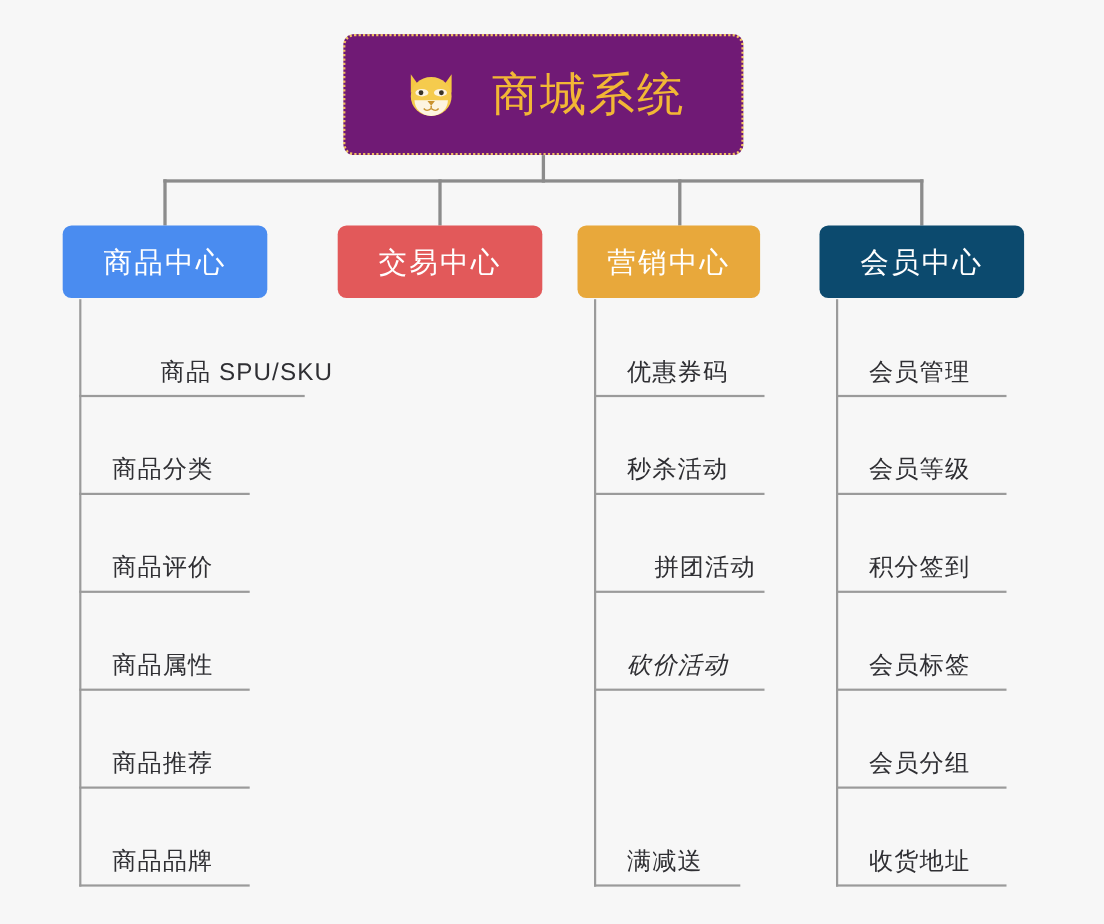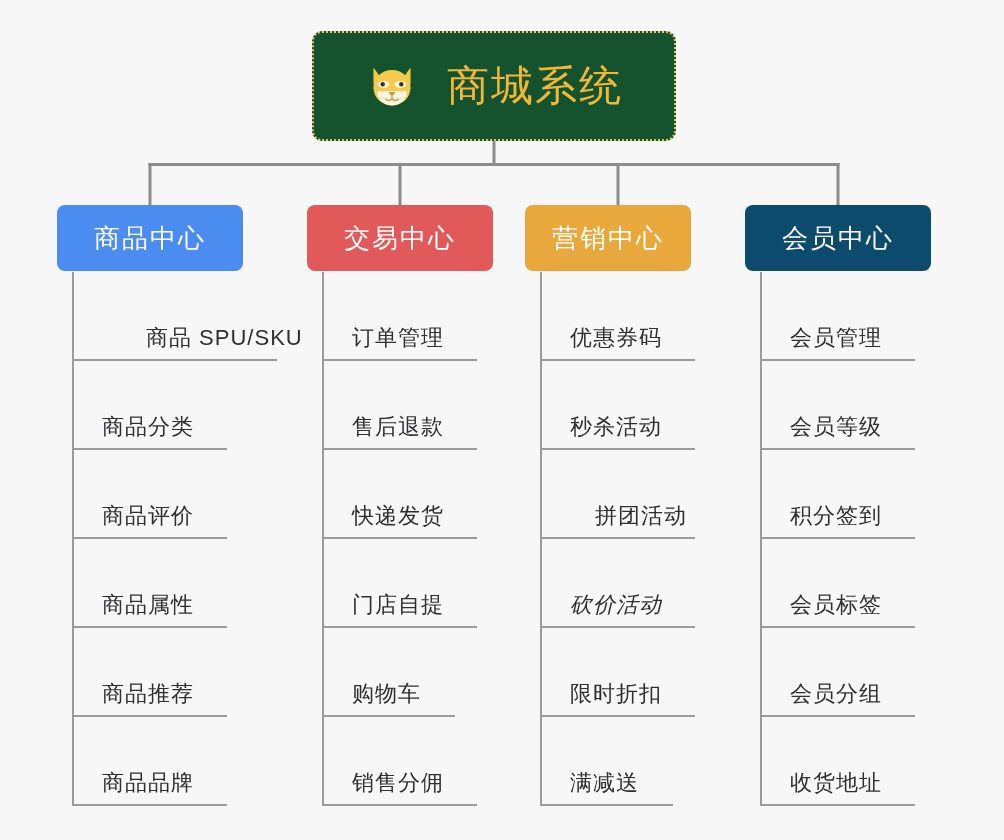--- a/index.html
+++ b/index.html
@@ -33,21 +33,21 @@
   }
 
   
   .root-node {
     position: absolute;
     left: 312px;
     top: 31px;
     width: 364px;
     height: 110px;
     box-sizing: border-box;
-    background: #14532d;
+    background: #701a75;
     border: 2px dotted #f0c060;
     border-radius: 10px;
     display: flex;
     align-items: center;
     justify-content: center;
     gap: 28px;
   }
   .root-emoji {
     width: 54px;
     height: 54px;
@@ -159,61 +159,37 @@
       <div class="leaf-item" style="top: 356px; left: 0px; width: 155px;">
         <span class="leaf-label">商品推荐</span>
       </div>
       <div class="leaf-item" style="top: 445px; left: 0px; width: 155px;">
         <span class="leaf-label">商品品牌</span>
       </div>
     </div>
     <div class="category-box" style="left: 307px; width: 186px; background: rgb(226, 89, 90);">
       <span>交易中心</span>
     </div>
-    <div class="leaf-column" style="left: 322px; width: 260px; height: 534px;">
-      <div class="leaf-spine" style="height: 534px;"></div>
-      <div class="leaf-item" style="top: 0px; left: 0px; width: 155px;">
-        <span class="leaf-label">订单管理</span>
-      </div>
-      <div class="leaf-item" style="top: 89px; left: 0px; width: 155px;">
-        <span class="leaf-label">售后退款</span>
-      </div>
-      <div class="leaf-item" style="top: 178px; left: 0px; width: 155px;">
-        <span class="leaf-label">快递发货</span>
-      </div>
-      <div class="leaf-item" style="top: 267px; left: 0px; width: 155px;">
-        <span class="leaf-label">门店自提</span>
-      </div>
-      <div class="leaf-item" style="top: 356px; left: 0px; width: 133px;">
-        <span class="leaf-label">购物车</span>
-      </div>
-      <div class="leaf-item" style="top: 445px; left: 0px; width: 155px;">
-        <span class="leaf-label">销售分佣</span>
-      </div>
-    </div>
     <div class="category-box" style="left: 525px; width: 166px; background: rgb(232, 168, 59);">
       <span>营销中心</span>
     </div>
     <div class="leaf-column" style="left: 540px; width: 260px; height: 534px;">
       <div class="leaf-spine" style="height: 534px;"></div>
       <div class="leaf-item" style="top: 0px; left: 0px; width: 155px; align-items: flex-end;">
         <span class="leaf-label">优惠券码</span>
       </div>
       <div class="leaf-item" style="top: 89px; left: 0px; width: 155px;">
         <span class="leaf-label">秒杀活动</span>
       </div>
       <div class="leaf-item" style="top: 178px; left: 0px; width: 155px; justify-content: flex-end;">
         <span class="leaf-label">拼团活动</span>
       </div>
       <div class="leaf-item" style="top: 267px; left: 0px; width: 155px; font-style: italic;">
         <span class="leaf-label">砍价活动</span>
       </div>
-      <div class="leaf-item" style="top: 356px; left: 0px; width: 155px;">
-        <span class="leaf-label">限时折扣</span>
-      </div>
       <div class="leaf-item" style="top: 445px; left: 0px; width: 133px; text-align: center;">
         <span class="leaf-label">满减送</span>
       </div>
     </div>
     <div class="category-box" style="left: 745px; width: 186px; background: #0c4a6e;">
       <span>会员中心</span>
     </div>
     <div class="leaf-column" style="left: 760px; width: 260px; height: 534px;">
       <div class="leaf-spine" style="height: 534px;"></div>
       <div class="leaf-item" style="top: 0px; left: 0px; width: 155px;">

